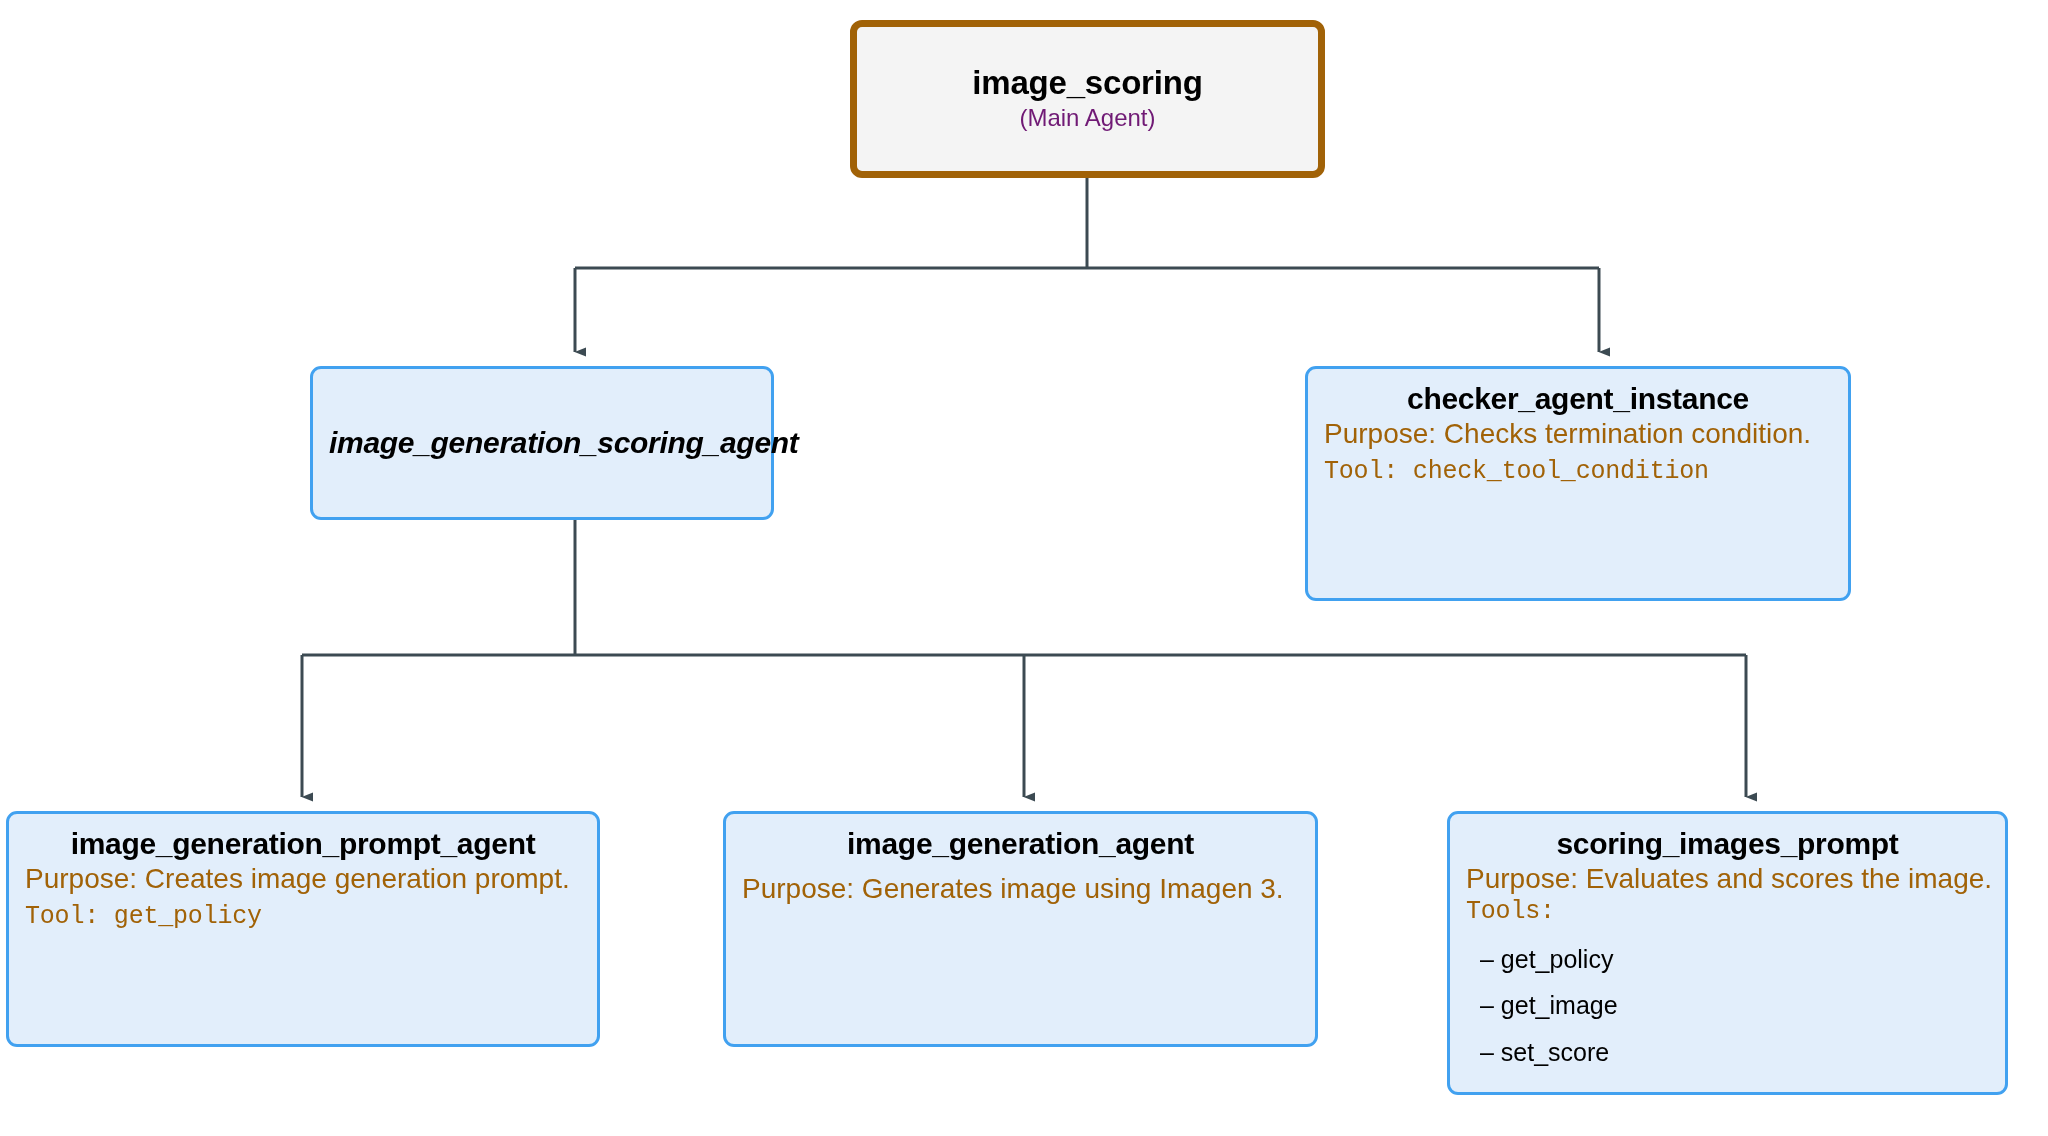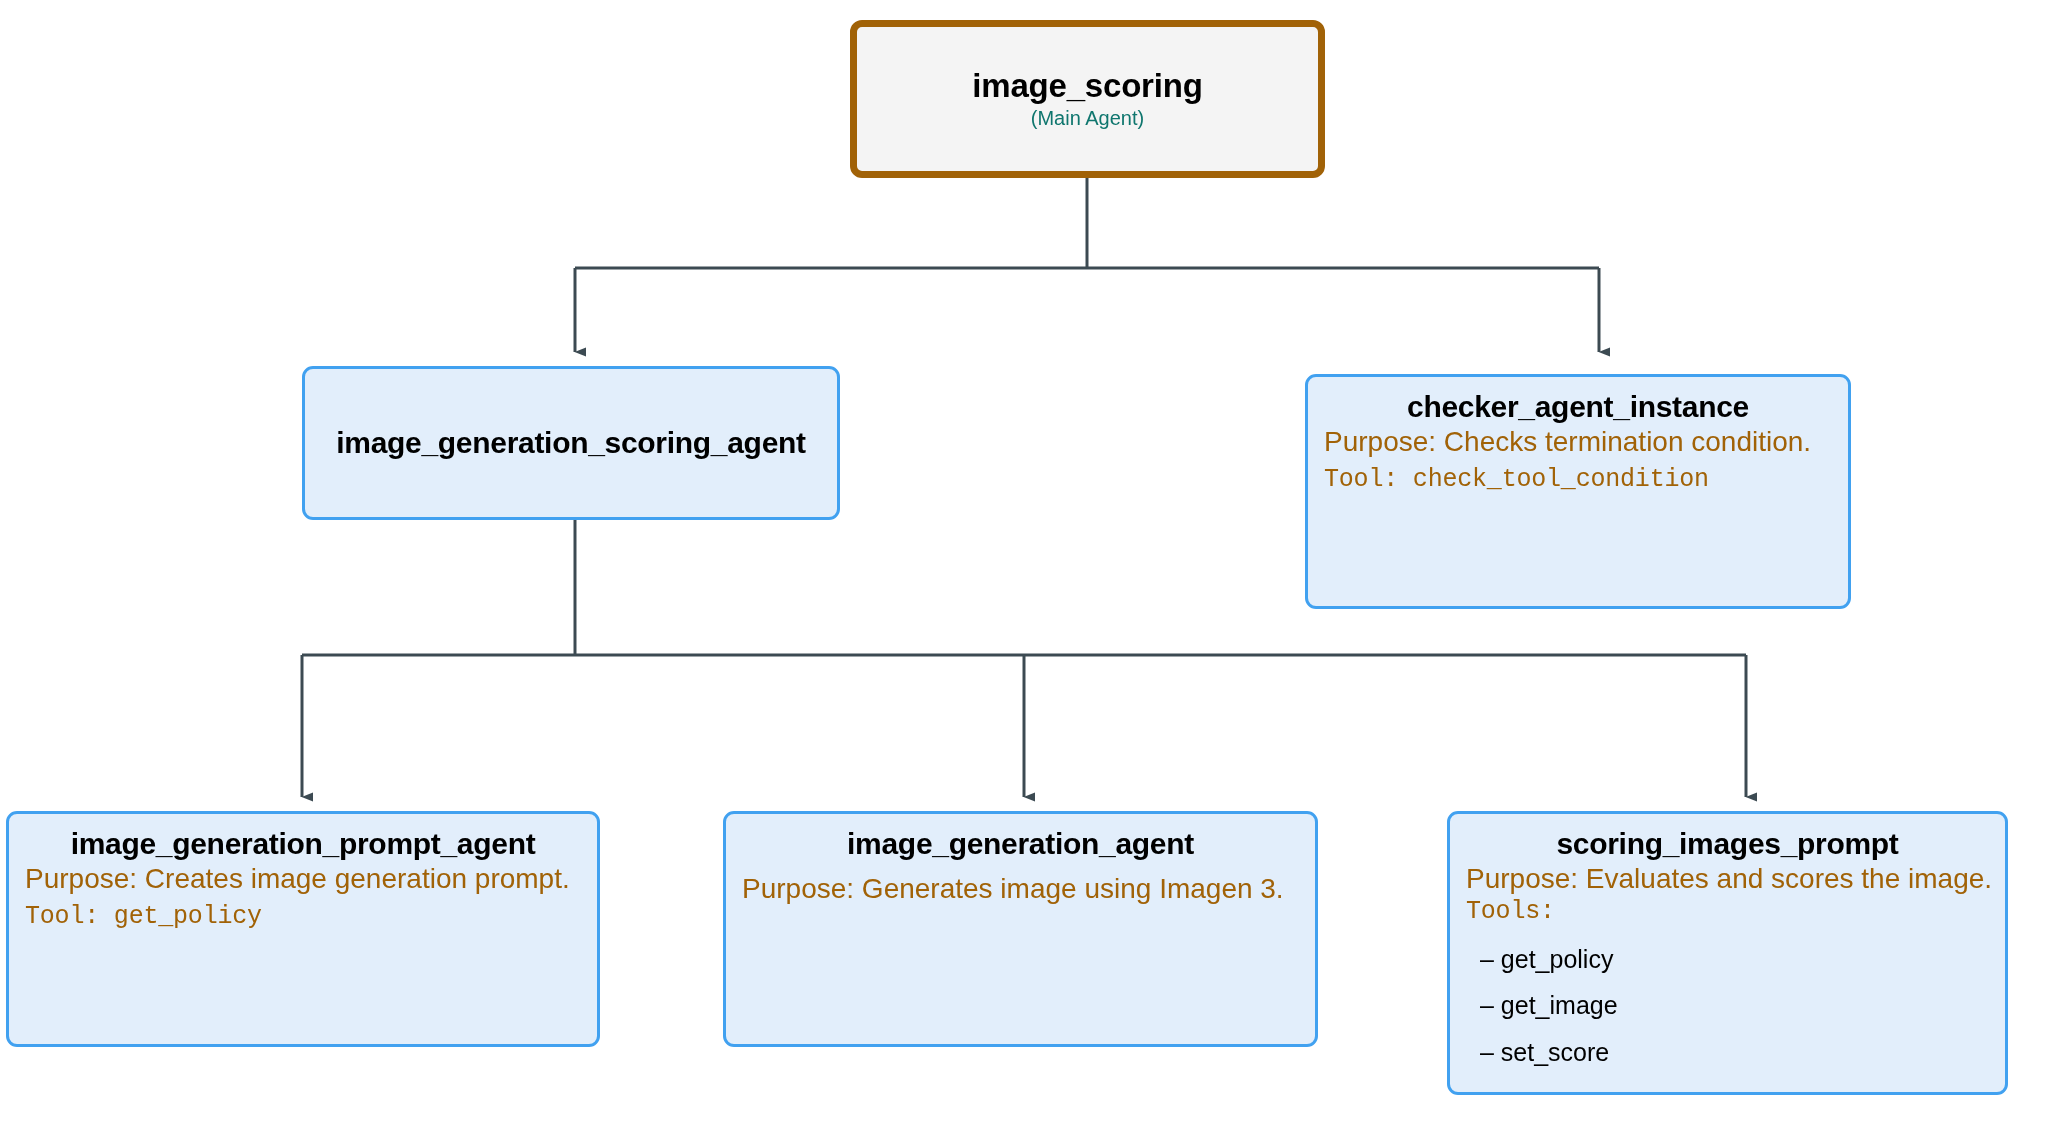--- a/index.html
+++ b/index.html
@@ -46,23 +46,23 @@
     text-align: center;
   }
   .root .node-title {
     font-size: 33px;
     font-weight: bold;
     color: #000000;
     line-height: 1.12;
     letter-spacing: -0.2px;
   }
   .root .node-sub {
-    font-size: 20px;
+    font-size: 24px;
     font-weight: normal;
-    color: #0f766e;
+    color: #701a75;
     line-height: 1.2;
     margin-top: 2px;
   }
 
   
   .node.agent {
     background: #e2eefb;
     border: 3px solid #41a1f0;
     border-radius: 11px;
     display: flex;
@@ -153,27 +153,27 @@
 
       <path d="M 1746,655 L 1746,797" marker-end="url(#arrowhead)"></path>
     </g>
   </svg>
 
   <div class="node root" style="left:850px; top:20px; width:475px; height:158px;">
     <div class="node-title">image_scoring</div>
     <div class="node-sub">(Main Agent)</div>
   </div>
 
-  <div class="node agent centered" style="left:302px; top:366px; width:538px; height:154px;">
+  <div class="node agent centered" style="left:310px; top:366px; width:464px; height:154px;font-style:italic;">
     <div class="node-title-row overflow-title">
       <span class="node-title">image_generation_scoring_agent</span>
     </div>
   </div>
 
-  <div class="node agent" style="left:1305px; top:374px; width:546px; height:235px; padding-top:12px;">
+  <div class="node agent" style="left:1305px; top:366px; width:546px; height:235px; padding-top:12px;">
     <div class="node-title-row">
       <span class="node-title">checker_agent_instance</span>
     </div>
     <div class="node-line">Purpose: Checks termination condition.</div>
     <div class="node-line">
       <span class="mono-inline">Tool: </span><span class="mono-inline">check_tool_condition</span>
     </div>
   </div>
 
   <div class="node agent" style="left:6px; top:811px; width:594px; height:236px; padding-top:12px;">

